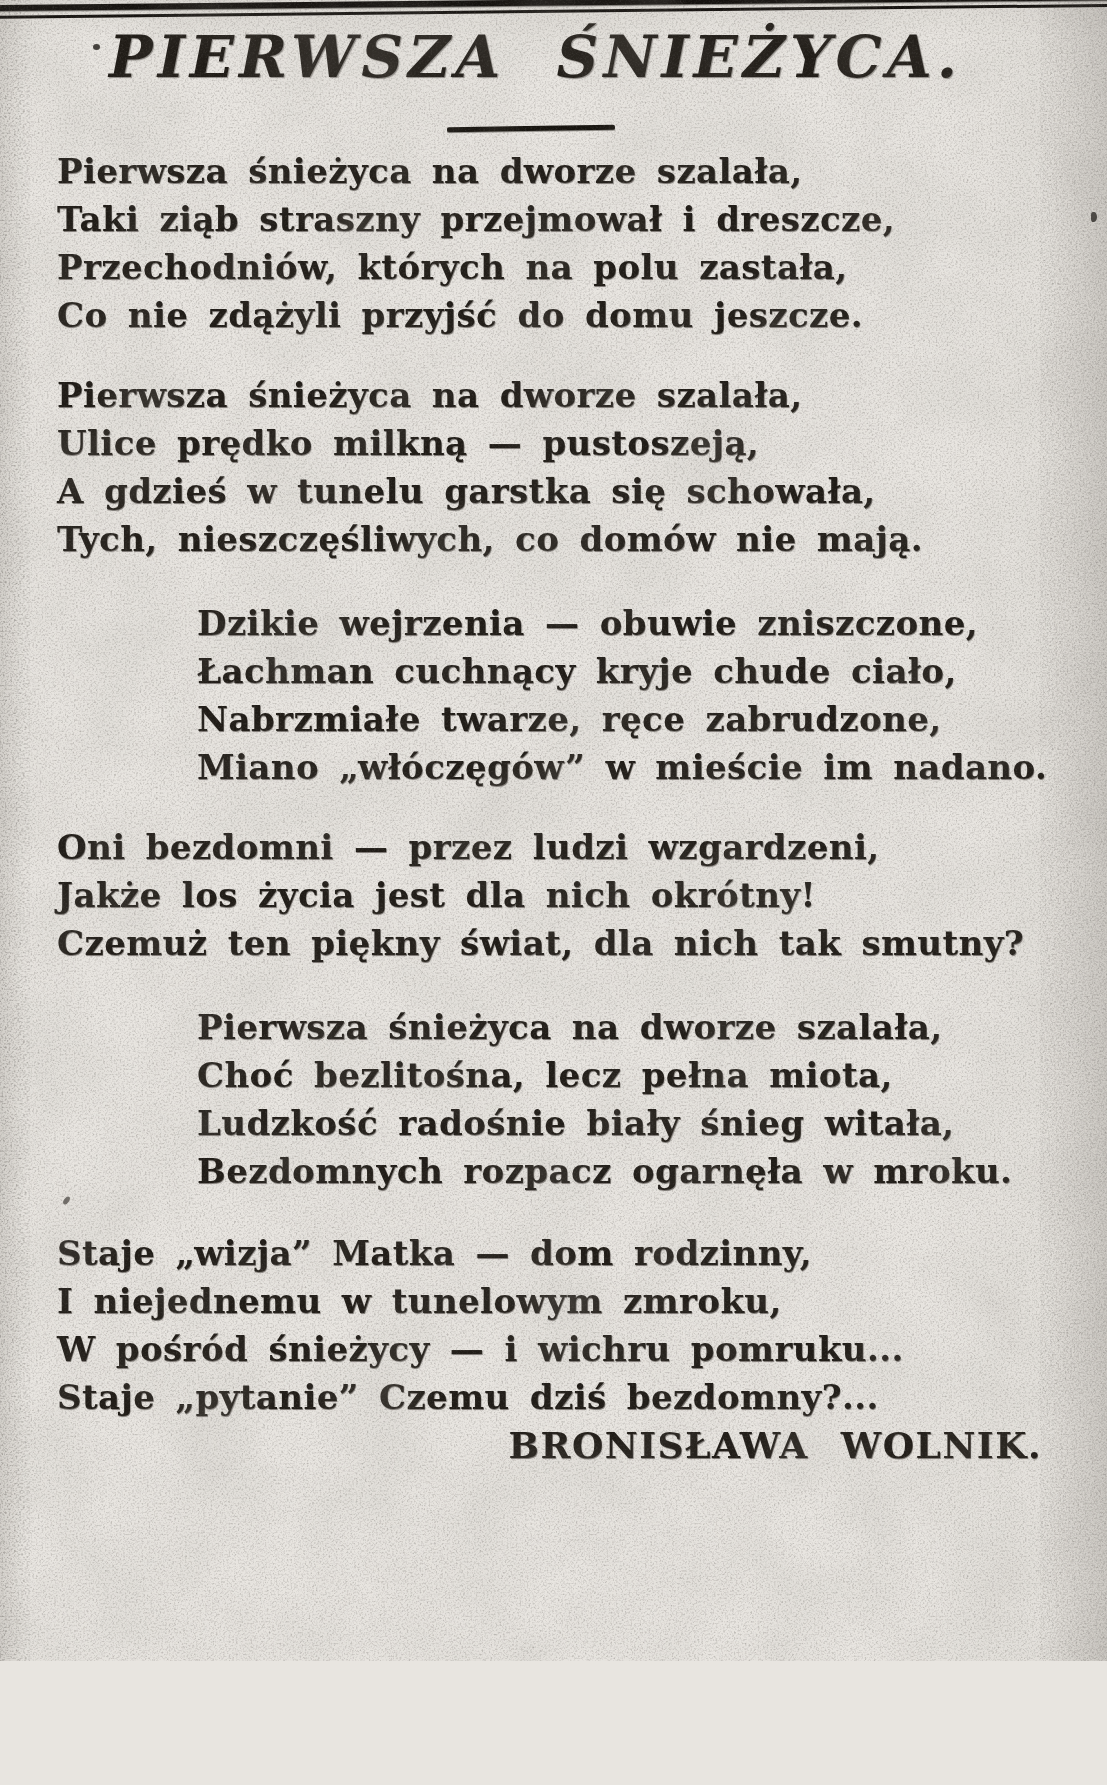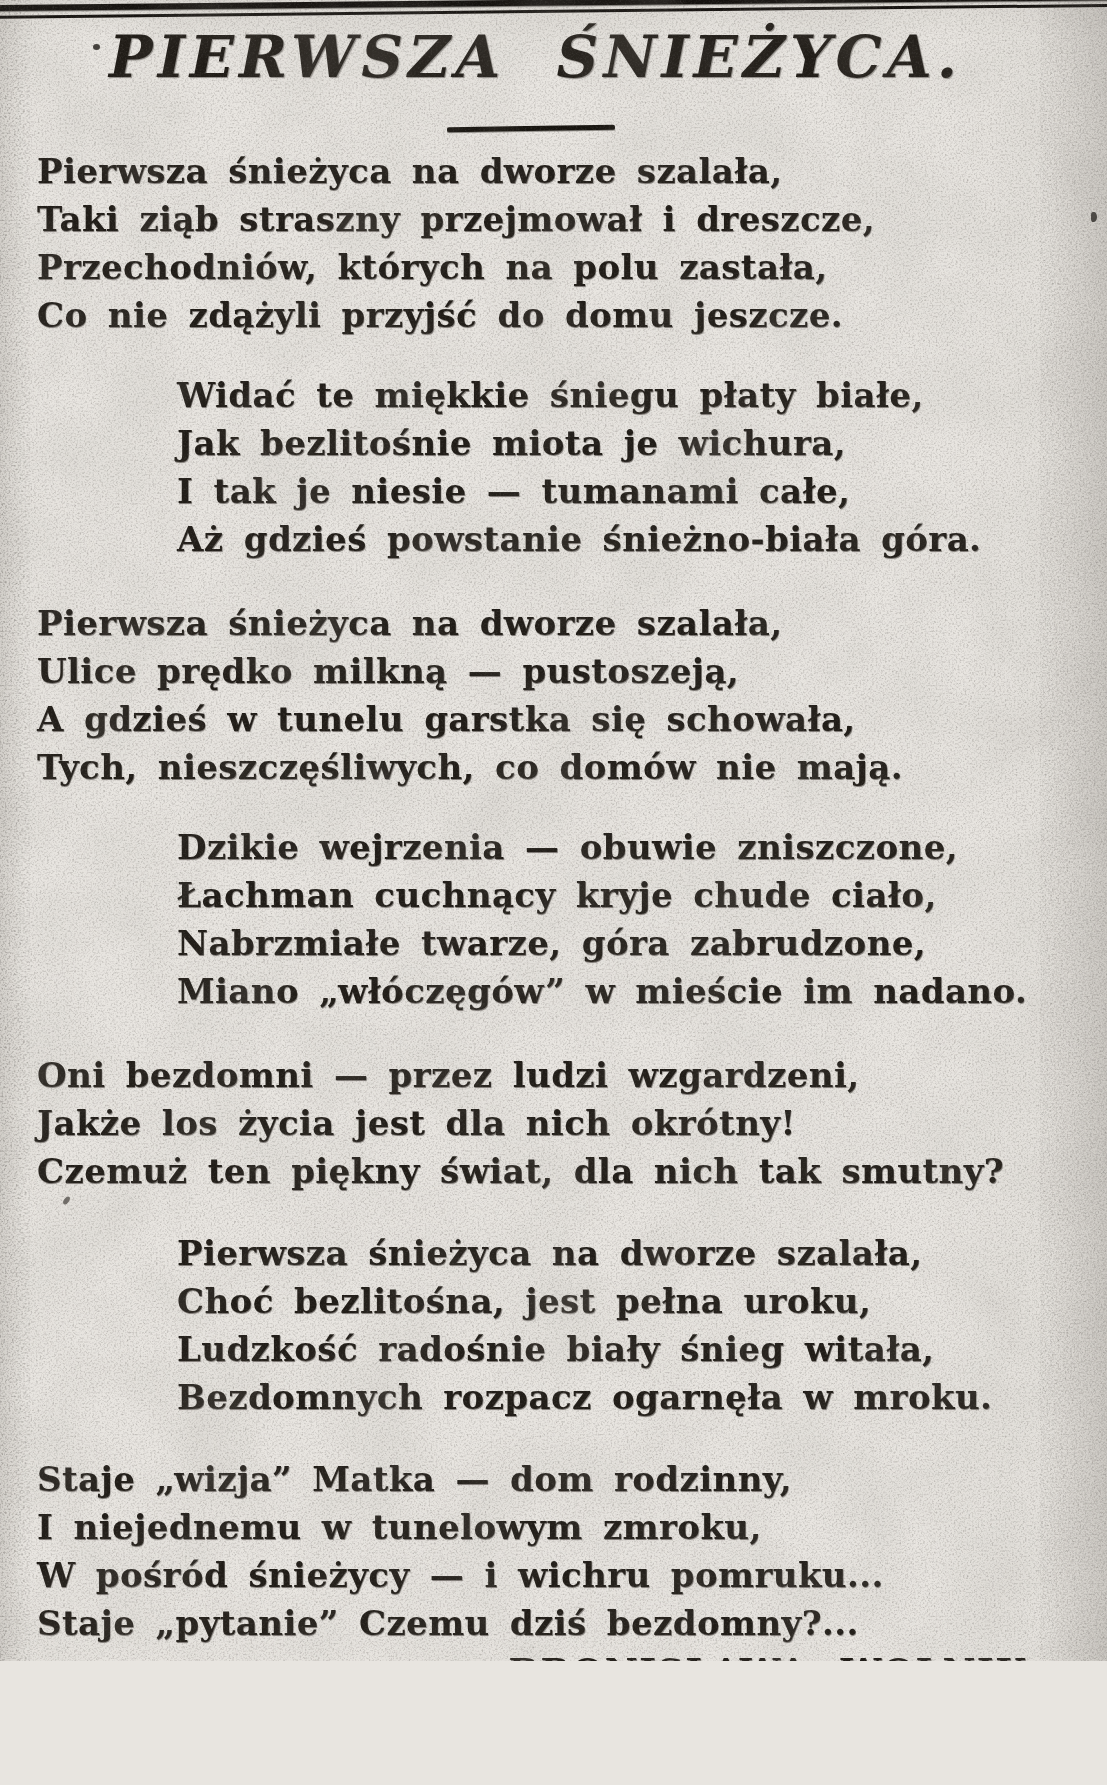--- a/index.html
+++ b/index.html
@@ -37,21 +37,21 @@
     letter-spacing:5px;word-spacing:26px;
     text-align:center;transform:translateX(-18px);
     text-shadow:1px 1px 1px rgba(30,26,22,0.45);
   }
   .title-divider{
     width:168px;height:5px;background:#17140f;border-radius:2px;
     margin:36px 0 0 447px;transform:rotate(-0.8deg);
     box-shadow:0 1px 0 rgba(23,20,15,0.4);
   }
   
-  .stanzas{margin-top:16px;padding-left:37px;}
+  .stanzas{margin-top:16px;padding-left:57px;}
   .stanza{margin-top:34px;}
   .stanza:nth-child(1){margin-top:0;}
   .stanza:nth-child(2){margin-top:32px;}
   .stanza:nth-child(3){margin-top:36px;}
   .stanza:nth-child(4){margin-top:32px;}
   .stanza:nth-child(5){margin-top:36px;}
   .stanza.indented{padding-left:140px;}
   .line{
     font-size:34px;line-height:48px;font-weight:bold;
     word-spacing:8px;letter-spacing:0.4px;white-space:nowrap;
@@ -91,46 +91,40 @@
   <h1 class="title">PIERWSZA ŚNIEŻYCA.</h1>
   <div class="title-divider"></div>
 
   <div class="stanzas" id="stanzas">
       <div class="stanza">
         <div class="line">Pierwsza śnieżyca na dworze szalała,</div>
         <div class="line">Taki ziąb straszny przejmował i dreszcze,</div>
         <div class="line">Przechodniów, których na polu zastała,</div>
         <div class="line">Co nie zdążyli przyjść do domu jeszcze.</div>
       </div>
-      <div class="stanza indented">
-        <div class="line">Widać te miękkie śniegu płaty białe,</div>
-        <div class="line">Jak bezlitośnie miota je wichura,</div>
-        <div class="line">I tak je niesie — tumanami całe,</div>
-        <div class="line">Aż gdzieś powstanie śnieżno-biała góra.</div>
-      </div>
       <div class="stanza">
         <div class="line">Pierwsza śnieżyca na dworze szalała,</div>
         <div class="line">Ulice prędko milkną — pustoszeją,</div>
         <div class="line">A gdzieś w tunelu garstka się schowała,</div>
         <div class="line">Tych, nieszczęśliwych, co domów nie mają.</div>
       </div>
       <div class="stanza indented">
         <div class="line">Dzikie wejrzenia — obuwie zniszczone,</div>
         <div class="line">Łachman cuchnący kryje chude ciało,</div>
-        <div class="line">Nabrzmiałe twarze, góra zabrudzone,</div>
+        <div class="line">Nabrzmiałe twarze, ręce zabrudzone,</div>
         <div class="line">Miano „włóczęgów” w mieście im nadano.</div>
       </div>
       <div class="stanza">
         <div class="line">Oni bezdomni — przez ludzi wzgardzeni,</div>
         <div class="line">Jakże los życia jest dla nich okrótny!</div>
         <div class="line">Czemuż ten piękny świat, dla nich tak smutny?</div>
       </div>
       <div class="stanza indented">
         <div class="line">Pierwsza śnieżyca na dworze szalała,</div>
-        <div class="line">Choć bezlitośna, jest pełna uroku,</div>
+        <div class="line">Choć bezlitośna, lecz pełna miota,</div>
         <div class="line">Ludzkość radośnie biały śnieg witała,</div>
         <div class="line">Bezdomnych rozpacz ogarnęła w mroku.</div>
       </div>
       <div class="stanza">
         <div class="line">Staje „wizja” Matka — dom rodzinny,</div>
         <div class="line">I niejednemu w tunelowym zmroku,</div>
         <div class="line">W pośród śnieżycy — i wichru pomruku...</div>
         <div class="line">Staje „pytanie” Czemu dziś bezdomny?...</div>
       </div>
     </div>

